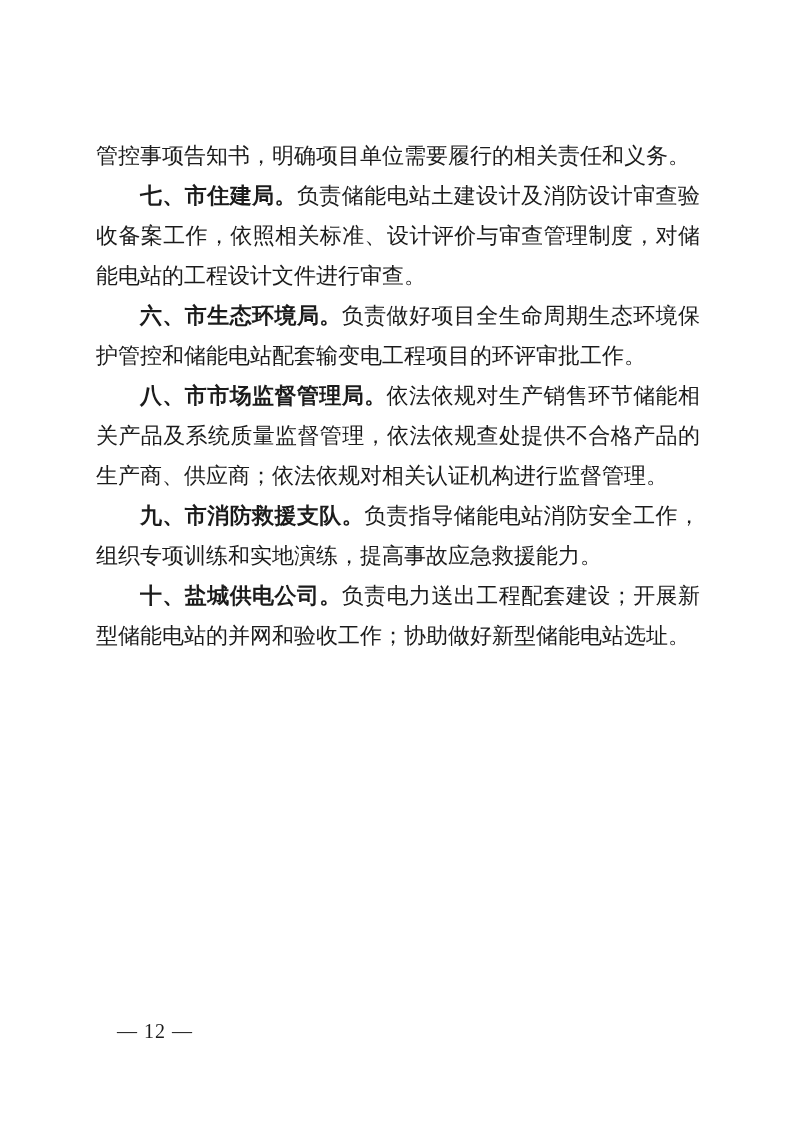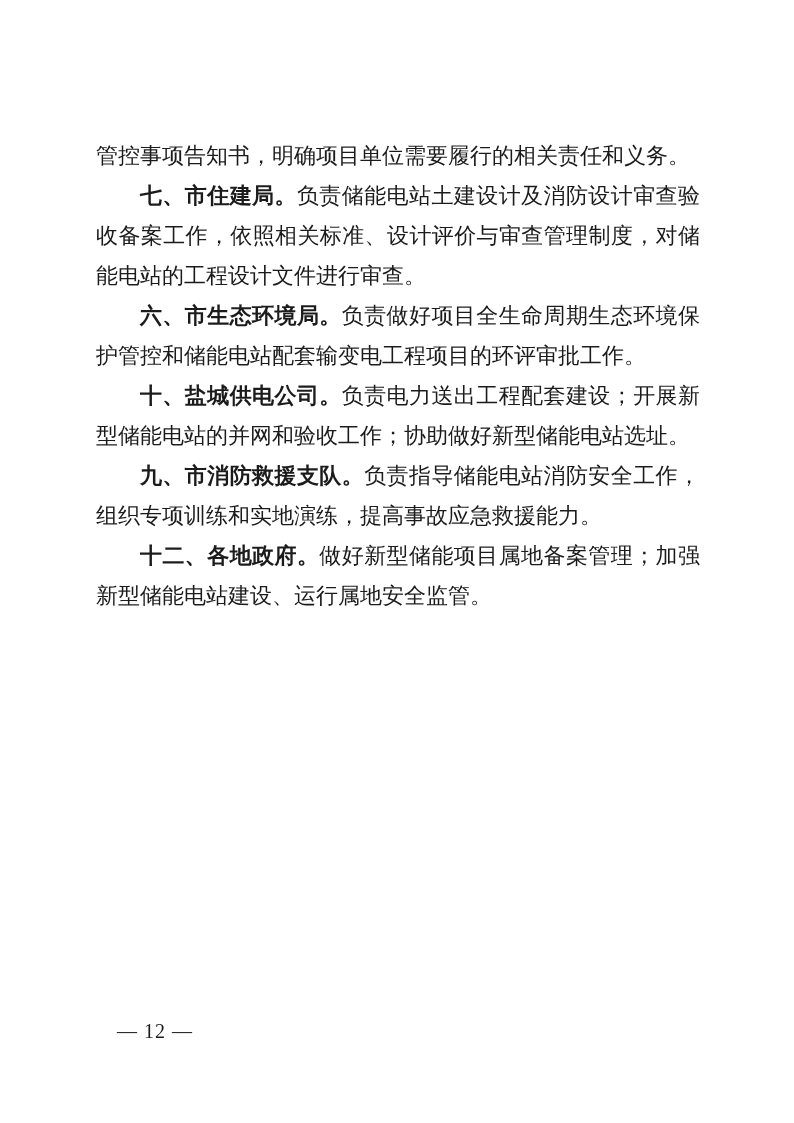--- a/index.html
+++ b/index.html
@@ -54,26 +54,26 @@
 
 <div class="page">
   <div class="content">
 
     <p class="para cont"><span class="phead"></span><span class="pbody">管控事项告知书，明确项目单位需要履行的相关责任和义务。</span></p>
 
     <p class="para ind"><span class="phead">七、市住建局。</span><span class="pbody">负责储能电站土建设计及消防设计审查验收备案工作，依照相关标准、设计评价与审查管理制度，对储能电站的工程设计文件进行审查。</span></p>
 
     <p class="para ind"><span class="phead">六、市生态环境局。</span><span class="pbody">负责做好项目全生命周期生态环境保护管控和储能电站配套输变电工程项目的环评审批工作。</span></p>
 
+    <p class="para ind"><span class="phead">八、市市场监督管理局。</span><span class="pbody">依法依规对生产销售环节储能相关产品及系统质量监督管理，依法依规查处提供不合格产品的生产商、供应商；依法依规对相关认证机构进行监督管理。</span></p>
+
+    <p class="para ind"><span class="phead">九、市消防救援支队。</span><span class="pbody">负责指导储能电站消防安全工作，组织专项训练和实地演练，提高事故应急救援能力。</span></p>
 
     <p class="para ind"><span class="phead">十、盐城供电公司。</span><span class="pbody">负责电力送出工程配套建设；开展新型储能电站的并网和验收工作；协助做好新型储能电站选址。</span></p>
 
-    <p class="para ind"><span class="phead">九、市消防救援支队。</span><span class="pbody">负责指导储能电站消防安全工作，组织专项训练和实地演练，提高事故应急救援能力。</span></p>
 
-
-    <p class="para ind"><span class="phead">十二、各地政府。</span><span class="pbody">做好新型储能项目属地备案管理；加强新型储能电站建设、运行属地安全监管。</span></p>
 
   </div>
 
   <div class="footer">
     <span>— 12 —</span>
   </div>
 </div>
 
 </body></html>

